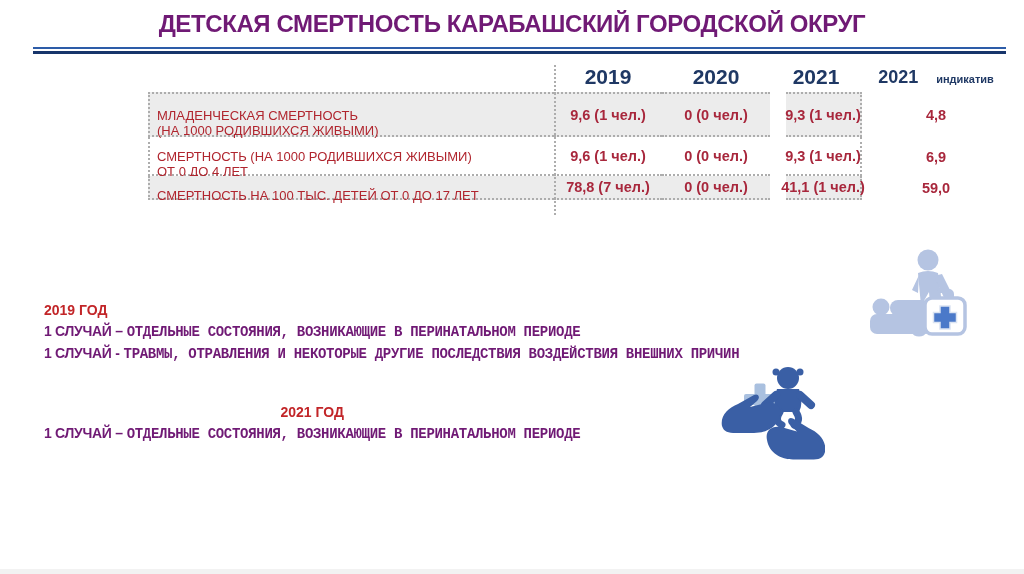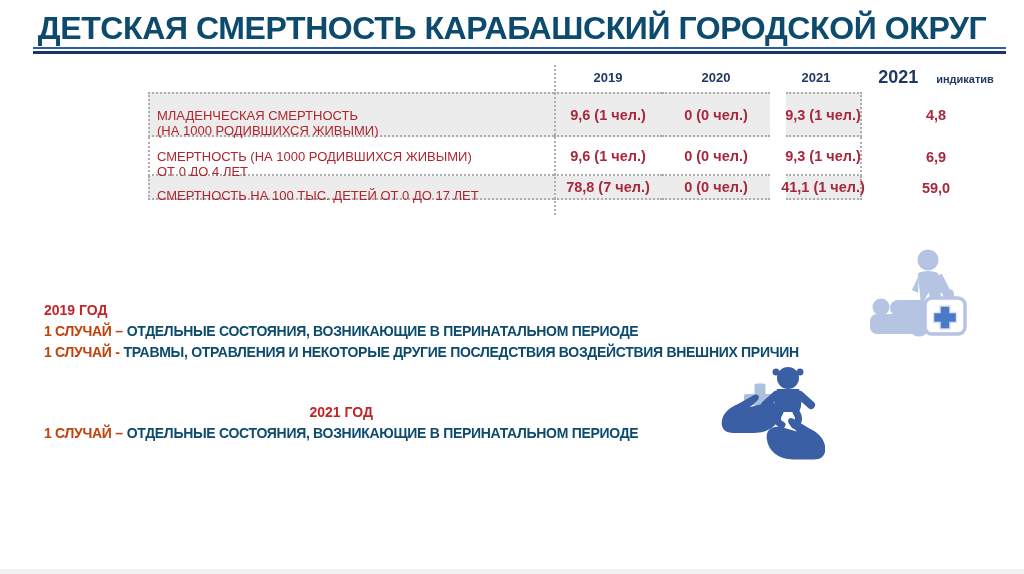--- a/index.html
+++ b/index.html
@@ -4,37 +4,37 @@
 <style>
   html,body { margin:0; padding:0; }
   body {
     width:1024px; height:574px; position:relative; overflow:hidden;
     background:#ffffff;
     font-family:"Liberation Sans","DejaVu Sans",sans-serif;
   }
   
   .title {
     position:absolute; top:10px; left:0; right:0;
-    text-align:center; font-size:32px; font-weight:bold;
-    color:#0c4a6e; letter-spacing:-0.4px; white-space:nowrap;
+    text-align:center; font-size:24px; font-weight:bold;
+    color:#701a75; letter-spacing:-0.4px; white-space:nowrap;
   }
   .rule { position:absolute; left:33px; right:18px; }
   .rule-thin  { top:47px; height:2px; background:#2D5CA8; }
   .rule-thick { top:51px; height:3px; background:#17356B; }
 
   
   .tbl {
     position:absolute; left:148px; top:62px;
     display:grid;
     grid-template-columns:406px 108px 108px 92px 148px;
     grid-template-rows:30px 45px 39px 24px;
   }
   .hy, .hind {
     display:flex; align-items:center; justify-content:center;
-    color:#1F3864; font-weight:bold; font-size:13px;
+    color:#1F3864; font-weight:bold; font-size:21px;
   }
   .hind { font-size:18px; }
   .hind .small { font-size:11px; margin-left:18px; padding-top:4px; }
   .lbl {
     display:flex; flex-direction:column; justify-content:center;
     padding:18px 6px 2px 7px;
     color:#B0252E; font-weight:normal; font-size:13px; line-height:15px;
     white-space:nowrap;
   }
   .val, .indv {
@@ -50,22 +50,22 @@
     position:absolute; left:406px; top:3px; width:0; height:150px;
     border-left:2px dotted #ADADAD;
   }
 
   
   .block { position:absolute; left:44px; font-weight:bold; white-space:nowrap; }
   .block1 { top:252px;margin-top:48px; }
   .block2 { top:402px;text-align:center; }
   .block .year { color:#C22528; font-size:14px; line-height:21px; }
   .block .line { font-size:14px; line-height:21px; letter-spacing:-0.3px; }
-  .red  { color:#c2410c; margin-right:4px; }
-  .navy { color:#0c4a6e; }
+  .red  { color:#701a75; margin-right:4px; }
+  .navy { color:#701a75;font-family:Liberation Mono, monospace; }
 
   
   .icon1 { position:absolute; left:866px; top:246px; }
   .icon2 { position:absolute; left:720px; top:364px; }
 
   .bottom-strip {
     position:absolute; left:0; right:0; bottom:0; height:5px; background:#F2F2F2;
   }
 </style>
 </head>

